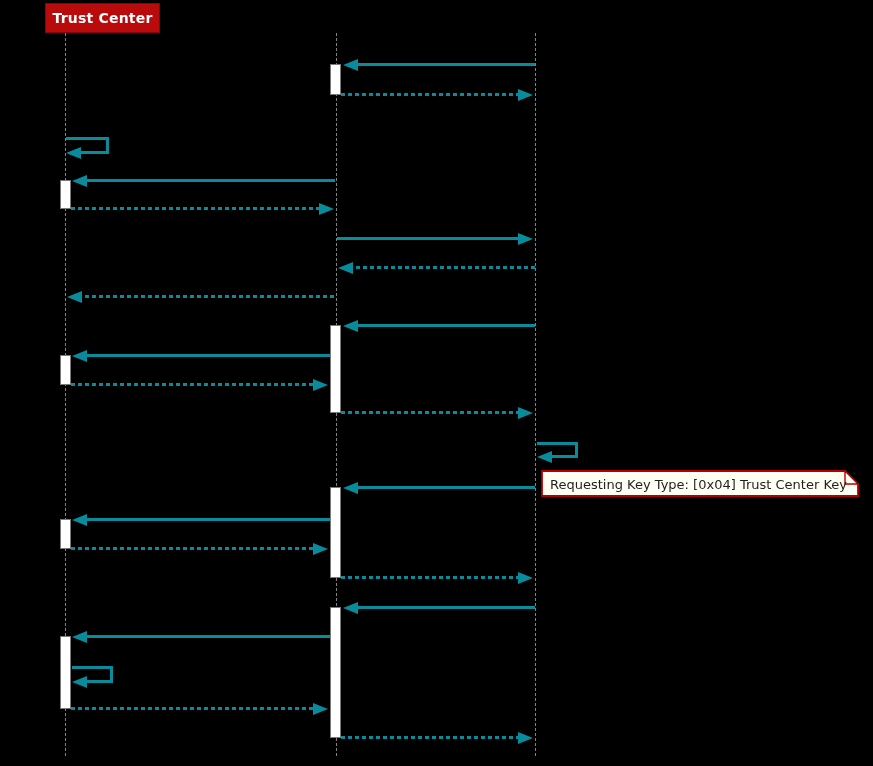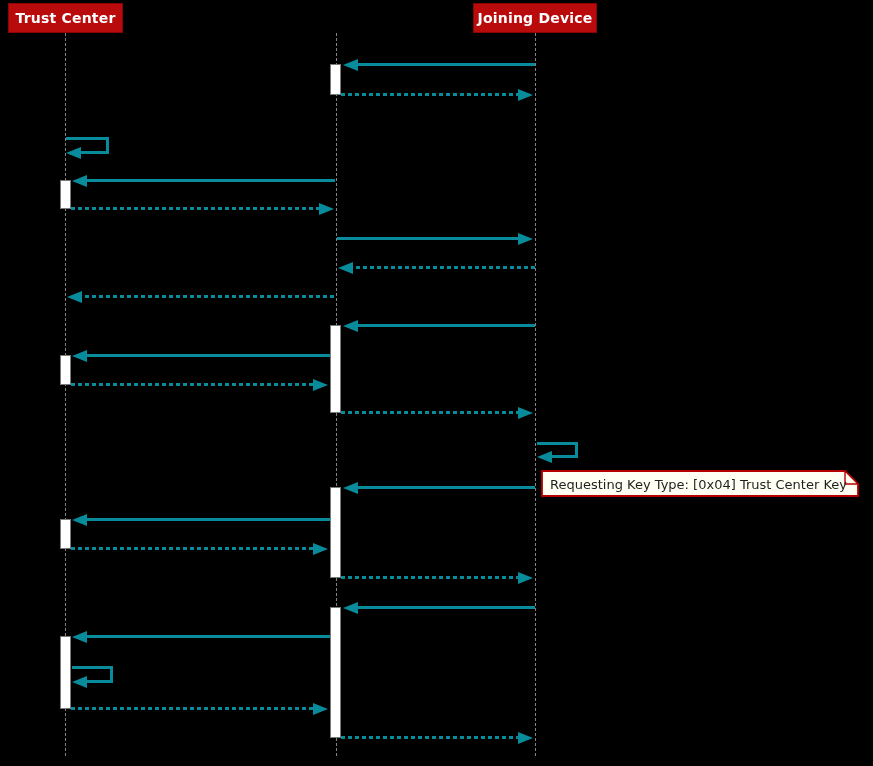--- a/index.html
+++ b/index.html
@@ -9,20 +9,21 @@
     font-family: "DejaVu Sans", "Liberation Sans", sans-serif;
     overflow: hidden; position: relative;
   }
   #diagram { position: absolute; left: 0; top: 0; width: 873px; height: 766px; }
   .participant-box {
     position: absolute; box-sizing: border-box;
     display: flex; align-items: center; justify-content: center;
     border: 1.5px solid #8b0404;
     color: #ffffff; font-weight: bold; font-size: 14px;
     letter-spacing: 0.2px;
+    margin-left: 37px;
   }
   .lifeline {
     position: absolute; width: 0;
     border-left: 1px dashed #828282;
   }
   .activation-bar {
     position: absolute; width: 11px; box-sizing: border-box;
     background: #ffffff; border: 1px solid #7a7a7a;
   }
   .msg-line-solid { position: absolute; height: 3px; }
@@ -34,23 +35,20 @@
 </style>
 </head>
 <body>
 
 <div id="diagram">
     <div class="lifeline" style="left: 65px; top: 33px; height: 723px;"></div>
     <div class="lifeline" style="left: 336px; top: 33px; height: 723px;"></div>
     <div class="lifeline" style="left: 535px; top: 33px; height: 723px;"></div>
     <div class="participant-box" style="left: 8px; top: 3px; width: 115px; height: 30px; background: rgb(185, 11, 11); border-color: rgb(139, 4, 4); color: rgb(255, 255, 255);">
       <span>Trust Center</span>
-    </div>
-    <div class="participant-box" style="left: 473px; top: 3px; width: 124px; height: 30px; background: rgb(185, 11, 11); border-color: rgb(139, 4, 4); color: rgb(255, 255, 255);">
-      <span>Joining Device</span>
     </div>
     <div class="activation-bar" style="left: 330px; top: 64px; height: 31px; background: rgb(255, 255, 255); border-color: rgb(122, 122, 122);"></div>
     <div class="activation-bar" style="left: 60px; top: 180px; height: 29px; background: rgb(255, 255, 255); border-color: rgb(122, 122, 122);"></div>
     <div class="activation-bar" style="left: 330px; top: 325px; height: 88px; background: rgb(255, 255, 255); border-color: rgb(122, 122, 122);"></div>
     <div class="activation-bar" style="left: 60px; top: 355px; height: 30px; background: rgb(255, 255, 255); border-color: rgb(122, 122, 122);"></div>
     <div class="activation-bar" style="left: 330px; top: 487px; height: 91px; background: rgb(255, 255, 255); border-color: rgb(122, 122, 122);"></div>
     <div class="activation-bar" style="left: 60px; top: 519px; height: 30px; background: rgb(255, 255, 255); border-color: rgb(122, 122, 122);"></div>
     <div class="activation-bar" style="left: 330px; top: 607px; height: 131px; background: rgb(255, 255, 255); border-color: rgb(122, 122, 122);"></div>
     <div class="activation-bar" style="left: 60px; top: 636px; height: 73px; background: rgb(255, 255, 255); border-color: rgb(122, 122, 122);"></div>
     <div class="msg-line-solid" style="left: 354px; top: 63px; width: 181px; background: rgb(8, 140, 155);"></div>

